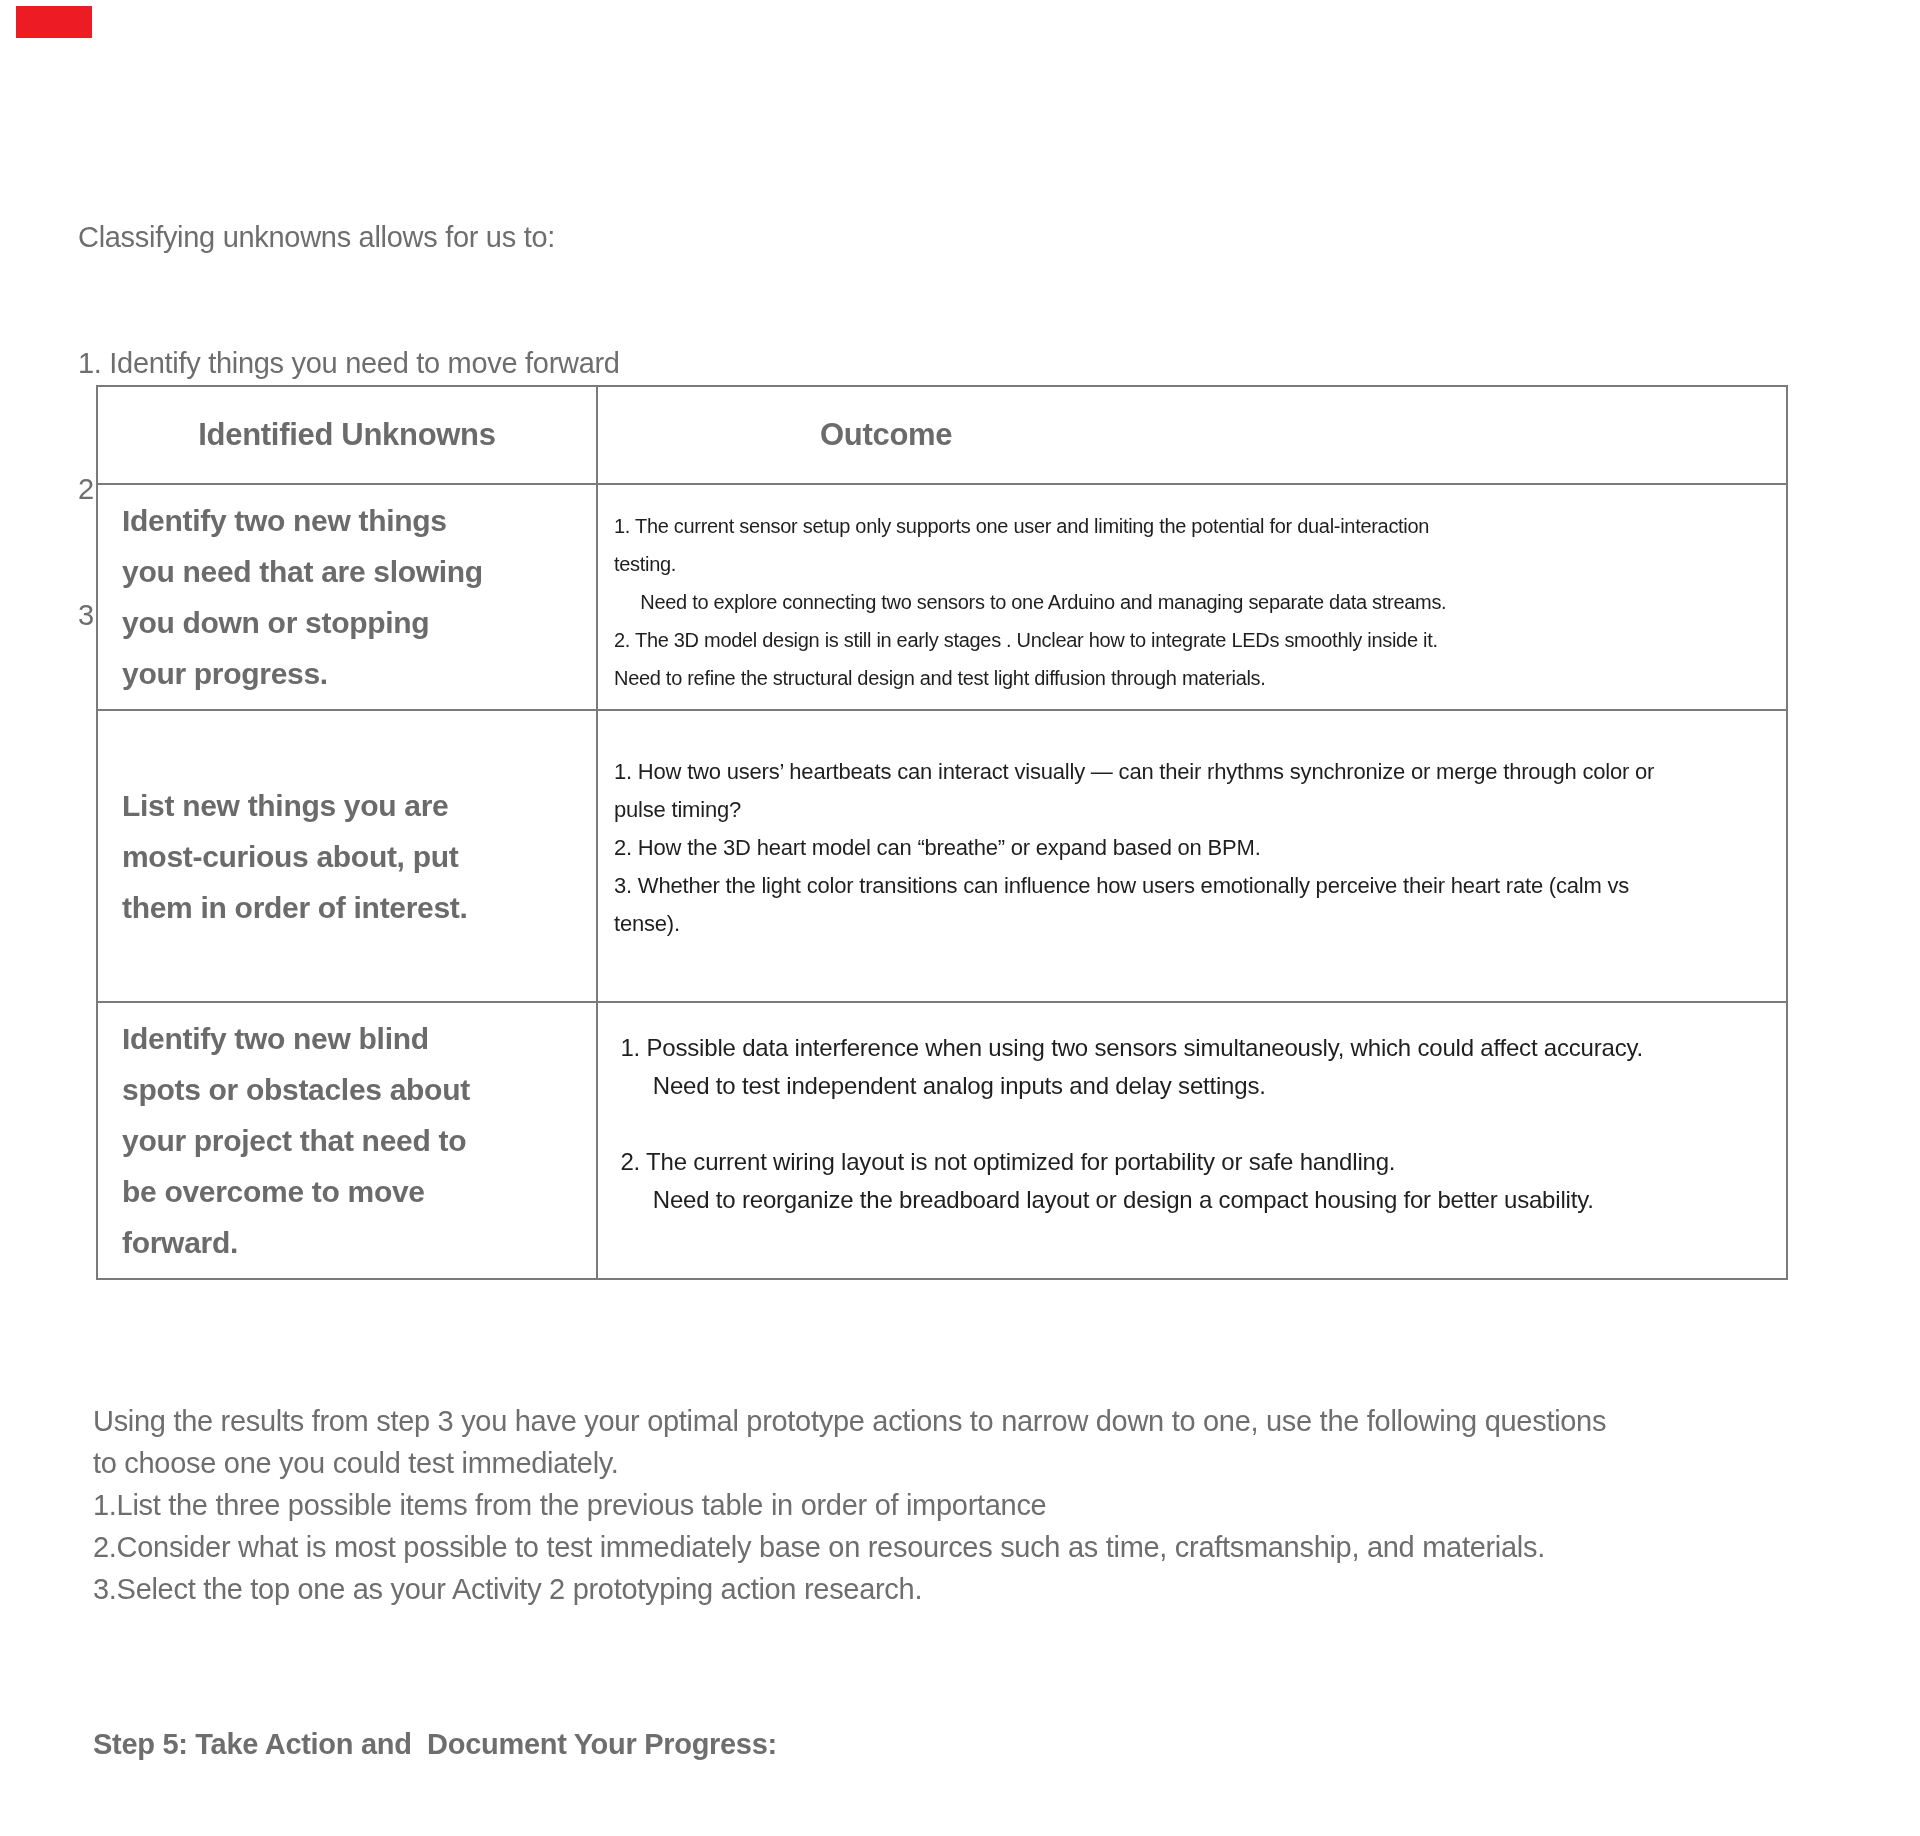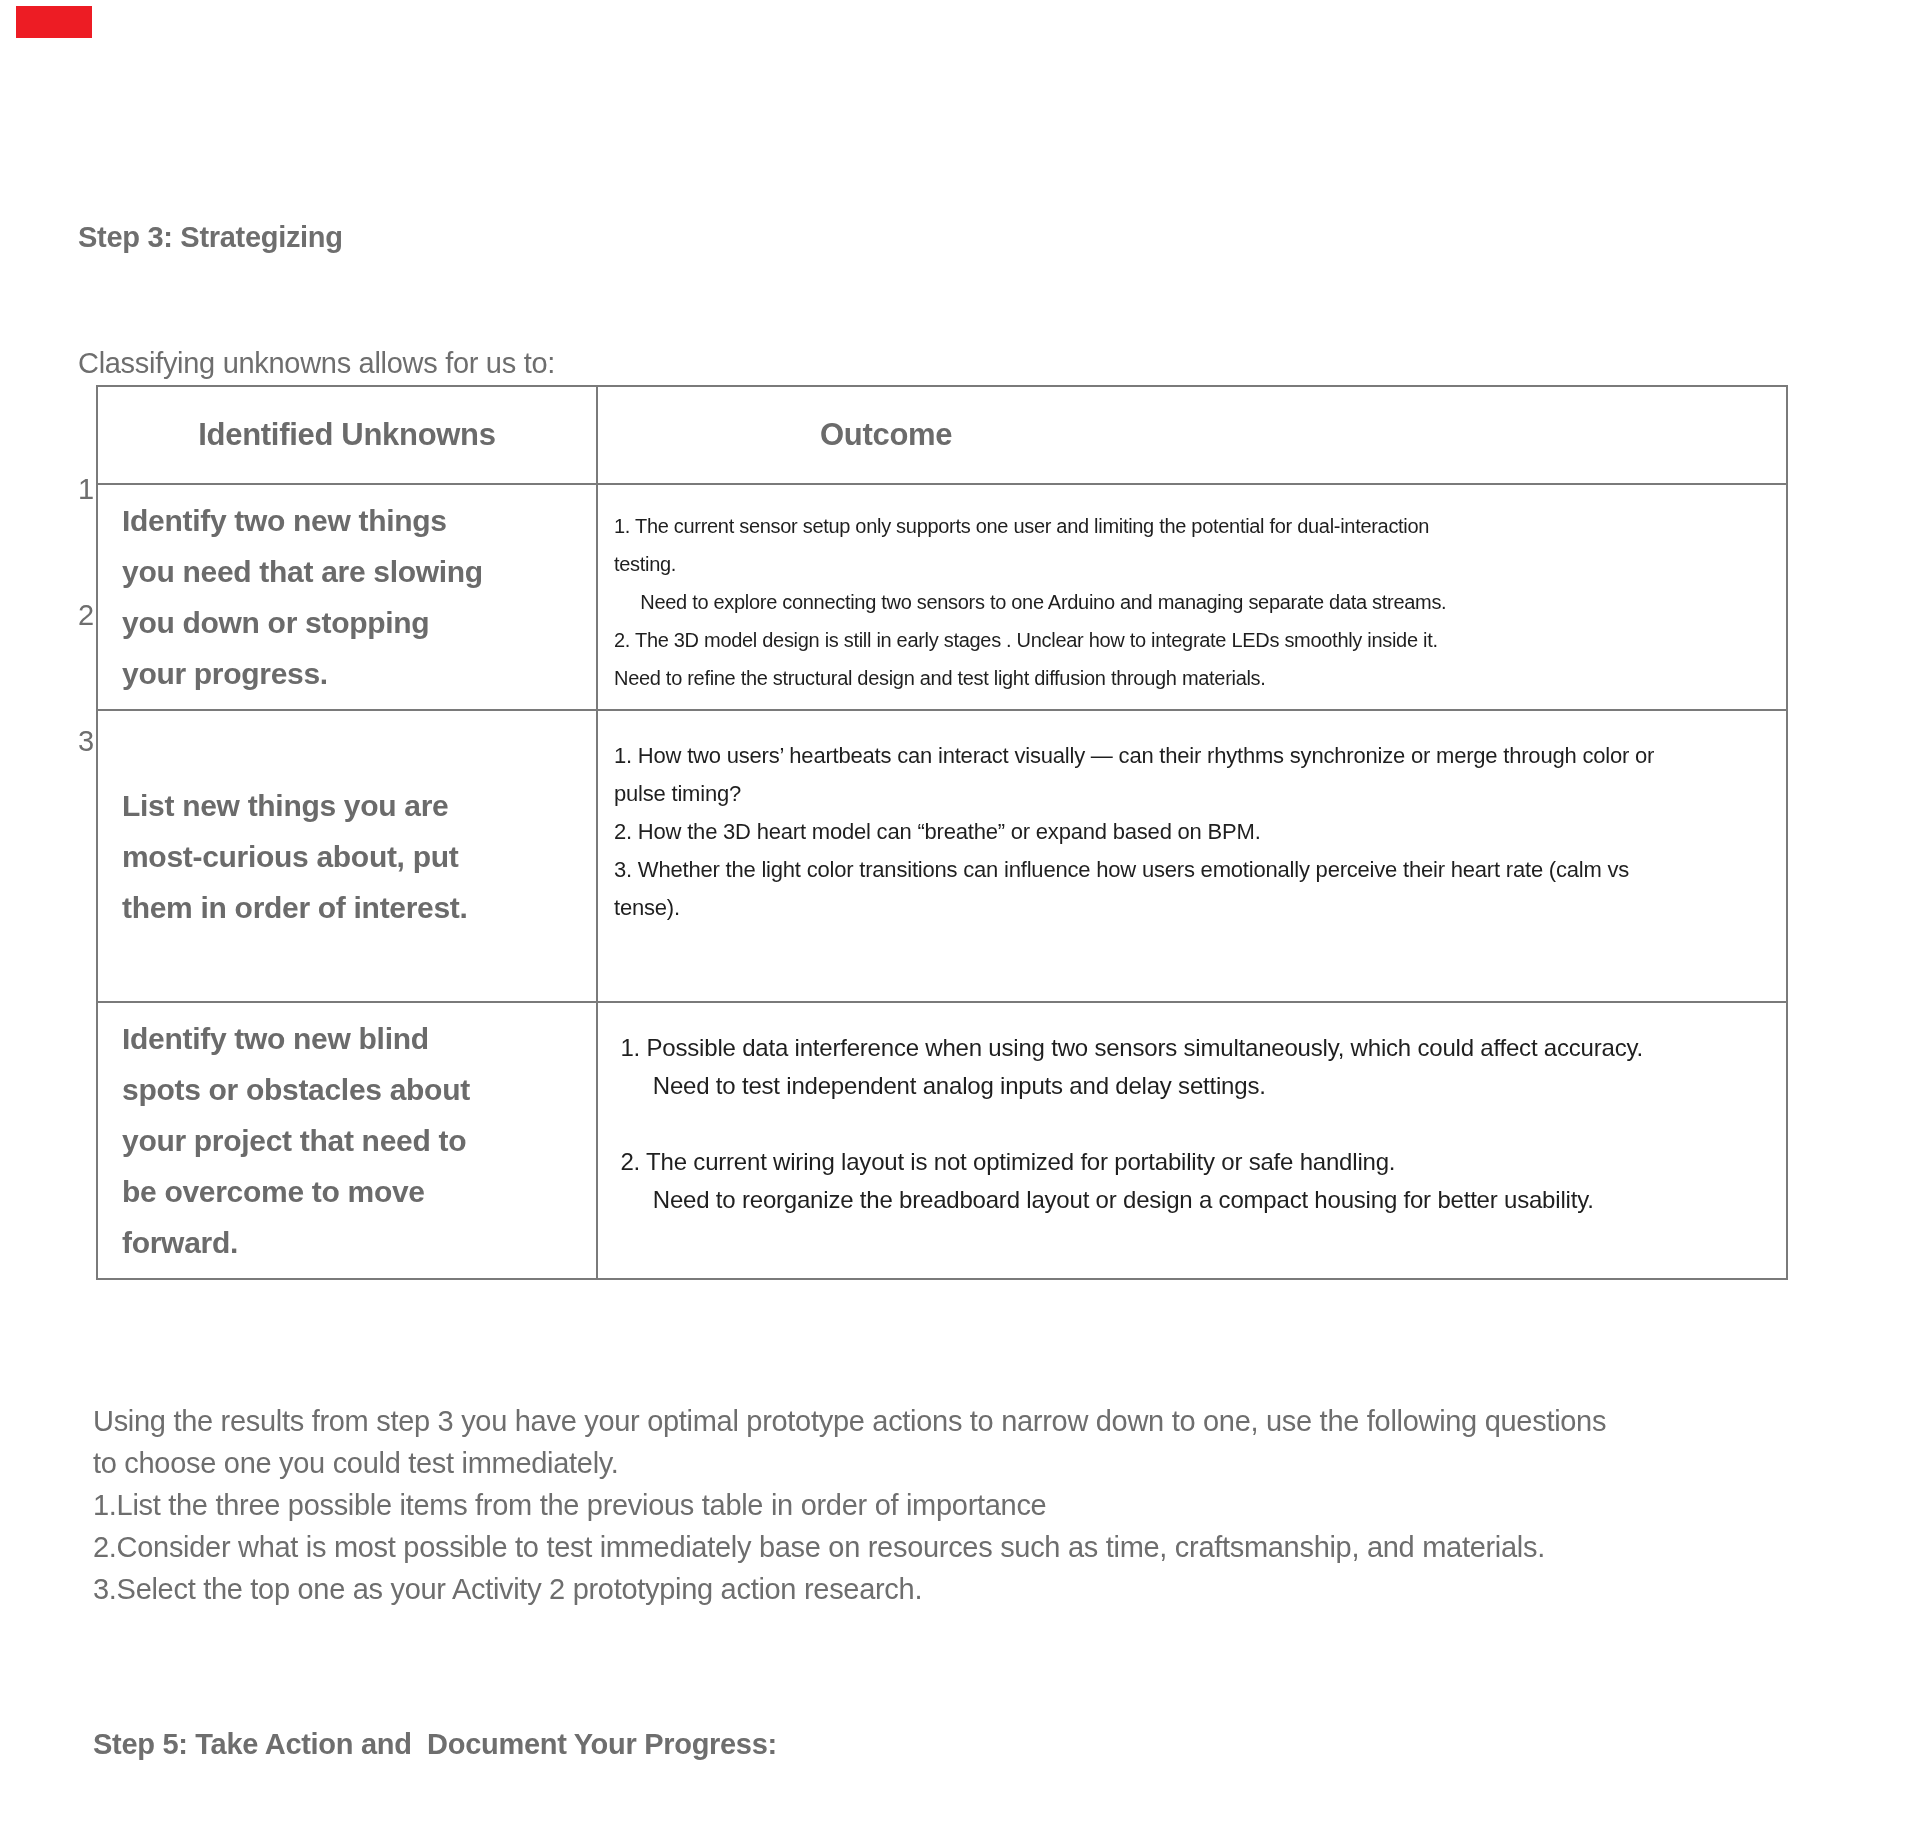--- a/index.html
+++ b/index.html
@@ -74,33 +74,32 @@
     white-space: pre-wrap;
   }
   td.cell-outcome {
     color: #1f1f1f;
     vertical-align: top;
     padding: 18px 20px 10px 16px;
     white-space: pre-wrap;
     line-height: 38px;
   }
   td.outcome-r1 { font-size: 20px; letter-spacing: -0.3px; padding-top: 22px; }
-  td.outcome-r2 { font-size: 22px; letter-spacing: -0.2px; padding-top: 26px; }
+  td.outcome-r2 { font-size: 22px; letter-spacing: -0.2px; padding-top: 42px; }
   td.outcome-r3 { font-size: 24px; letter-spacing: -0.2px; padding-top: 26px; }
   tr.row-1 { height: 202px; }
   tr.row-2 { height: 292px; }
   tr.row-3 { height: 276px; }
 </style>
 </head>
 <body>
 
 <div class="red-marker" style="background: rgb(237, 28, 36);"></div>
 
 <div class="textblock step3-block">
-  <div class="block-heading">Step 3: Strategizing</div>
   <div>Classifying unknowns allows for us to:</div>
   <div>1. Identify things you need to move forward</div>
   <div>2. Is there something that sparks your curiosity or you need to know first?</div>
   <div>3. Identify blind spots and obstacles to avoid them</div>
 </div>
 
 <table class="unknowns-table">
   <colgroup>
     <col class="col-unknown">
     <col class="col-outcome">

